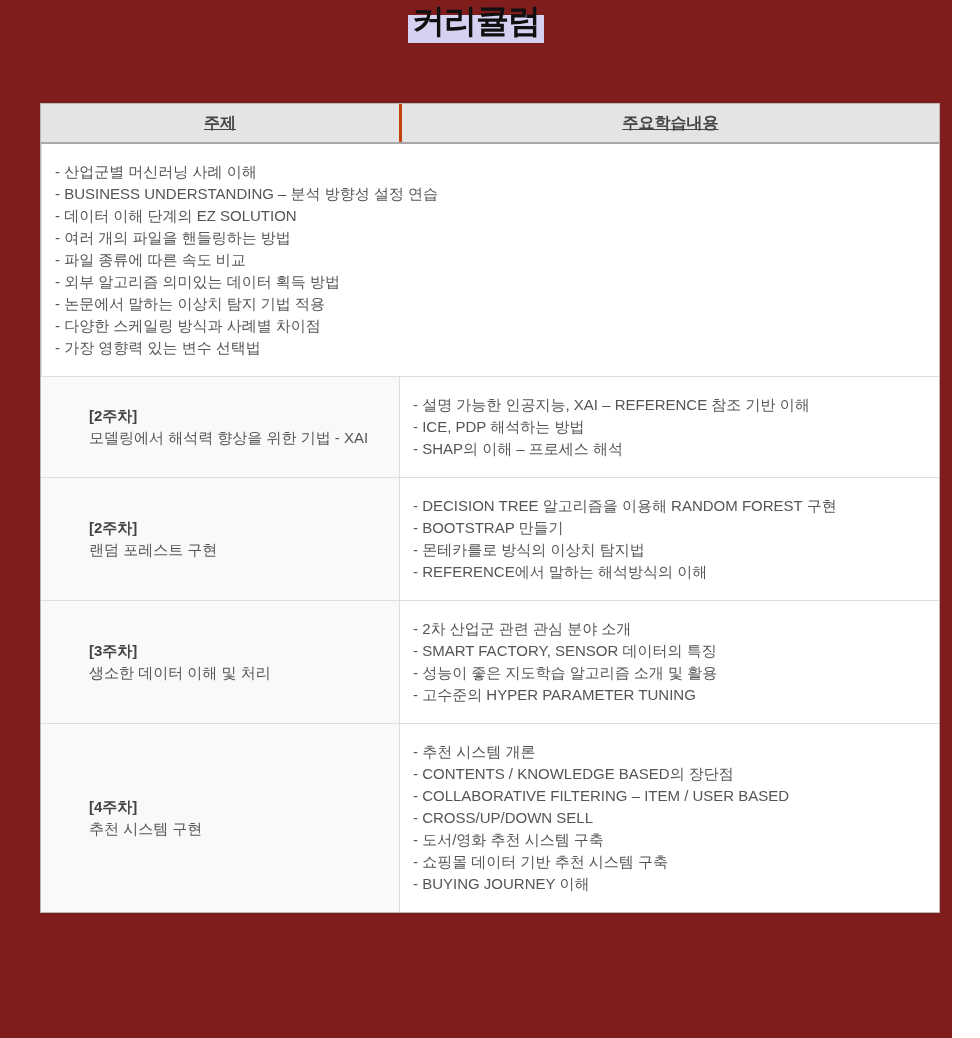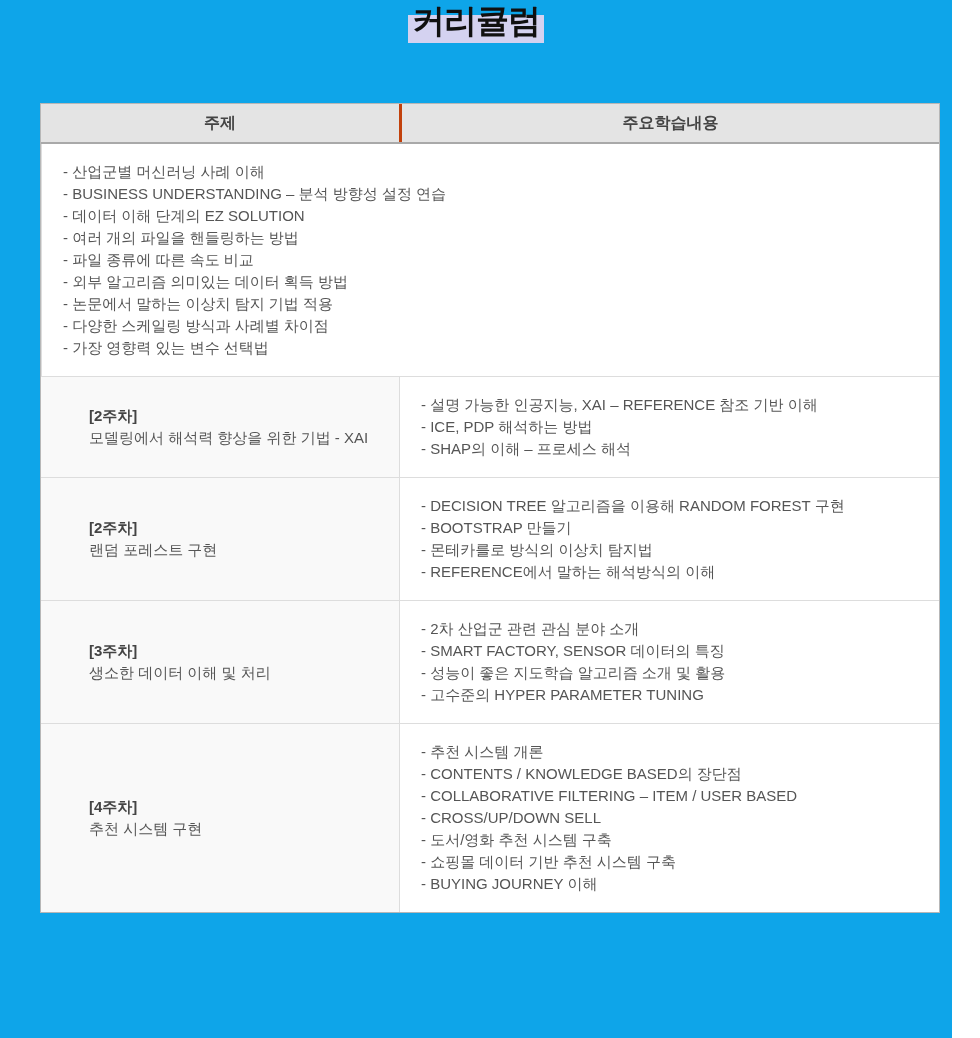--- a/index.html
+++ b/index.html
@@ -15,21 +15,21 @@
   * { margin: 0; padding: 0; box-sizing: border-box; }
   html, body {
     width: 980px;
     background: #ffffff;
     font-family: "Liberation Sans", "DejaVu Sans", sans-serif;
   }
   .page {
     position: relative;
     width: 952px;
     height: 1038px;
-    background: #0ea5e9;
+    background: #7f1d1d;
     overflow: hidden;
   }
   .title-wrap {
     text-align: center;
     padding-top: 2px;
   }
   .page-title {
     display: inline-block;
     font-size: 33px;
     font-weight: 800;
@@ -53,20 +53,21 @@
     background: var(--header-bg);
     border-bottom: 2px solid var(--border-strong);
   }
   .th {
     display: flex;
     align-items: center;
     justify-content: center;
     font-size: 16px;
     font-weight: 600;
     color: var(--text-primary);
+    text-decoration: underline;
   }
   .th-left { width: 358px; }
   .th-right { flex: 1; border-left: 3px solid #c2410c; }
   .row { display: flex; }
   .row + .row { border-top: 1px solid var(--border-inner); }
   .cell {
     display: flex;
     align-items: center;
     padding-top: 17px;
     padding-bottom: 17px;
@@ -74,21 +75,21 @@
   .cell-left {
     width: 358px;
     background: var(--left-bg);
     padding-left: 48px;
     padding-right: 16px;
   }
   .cell-right {
     flex: 1;
     background: #ffffff;
     border-left: 1px solid var(--border-inner);
-    padding-left: 21px;
+    padding-left: 13px;
     padding-right: 16px;
   }
   .week-label {
     font-size: 15px;
     font-weight: 700;
     color: var(--text-primary);
     line-height: 22px;
   }
   .topic-line, .content-line {
     font-size: 15px;

